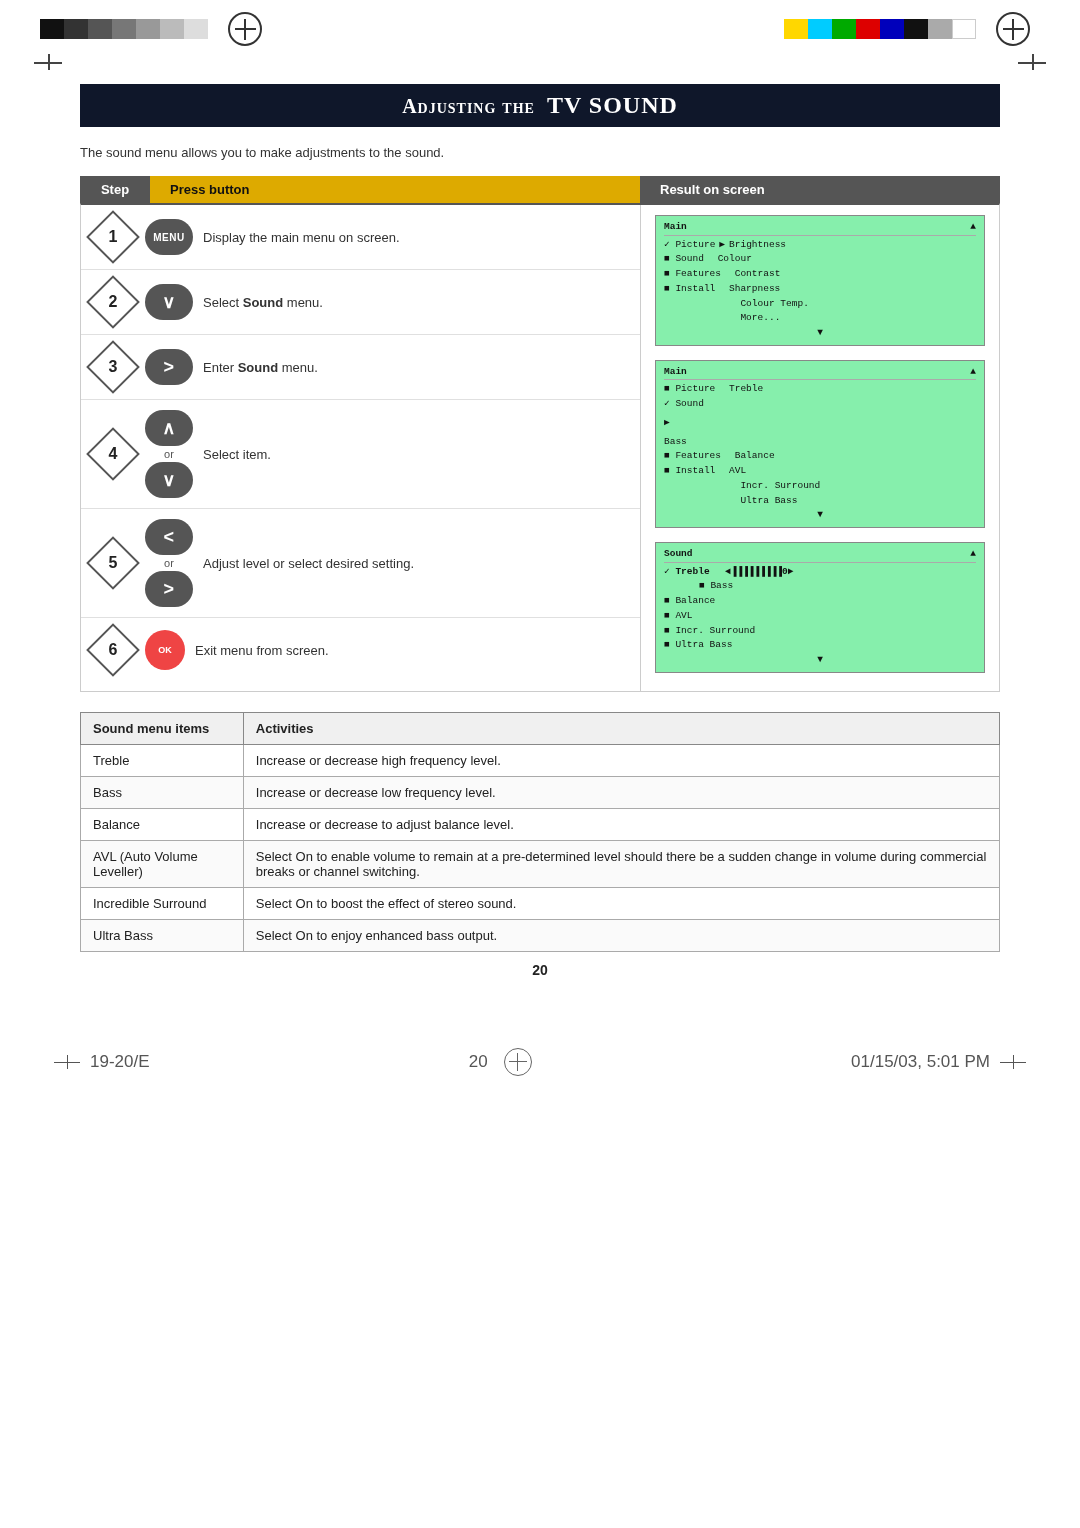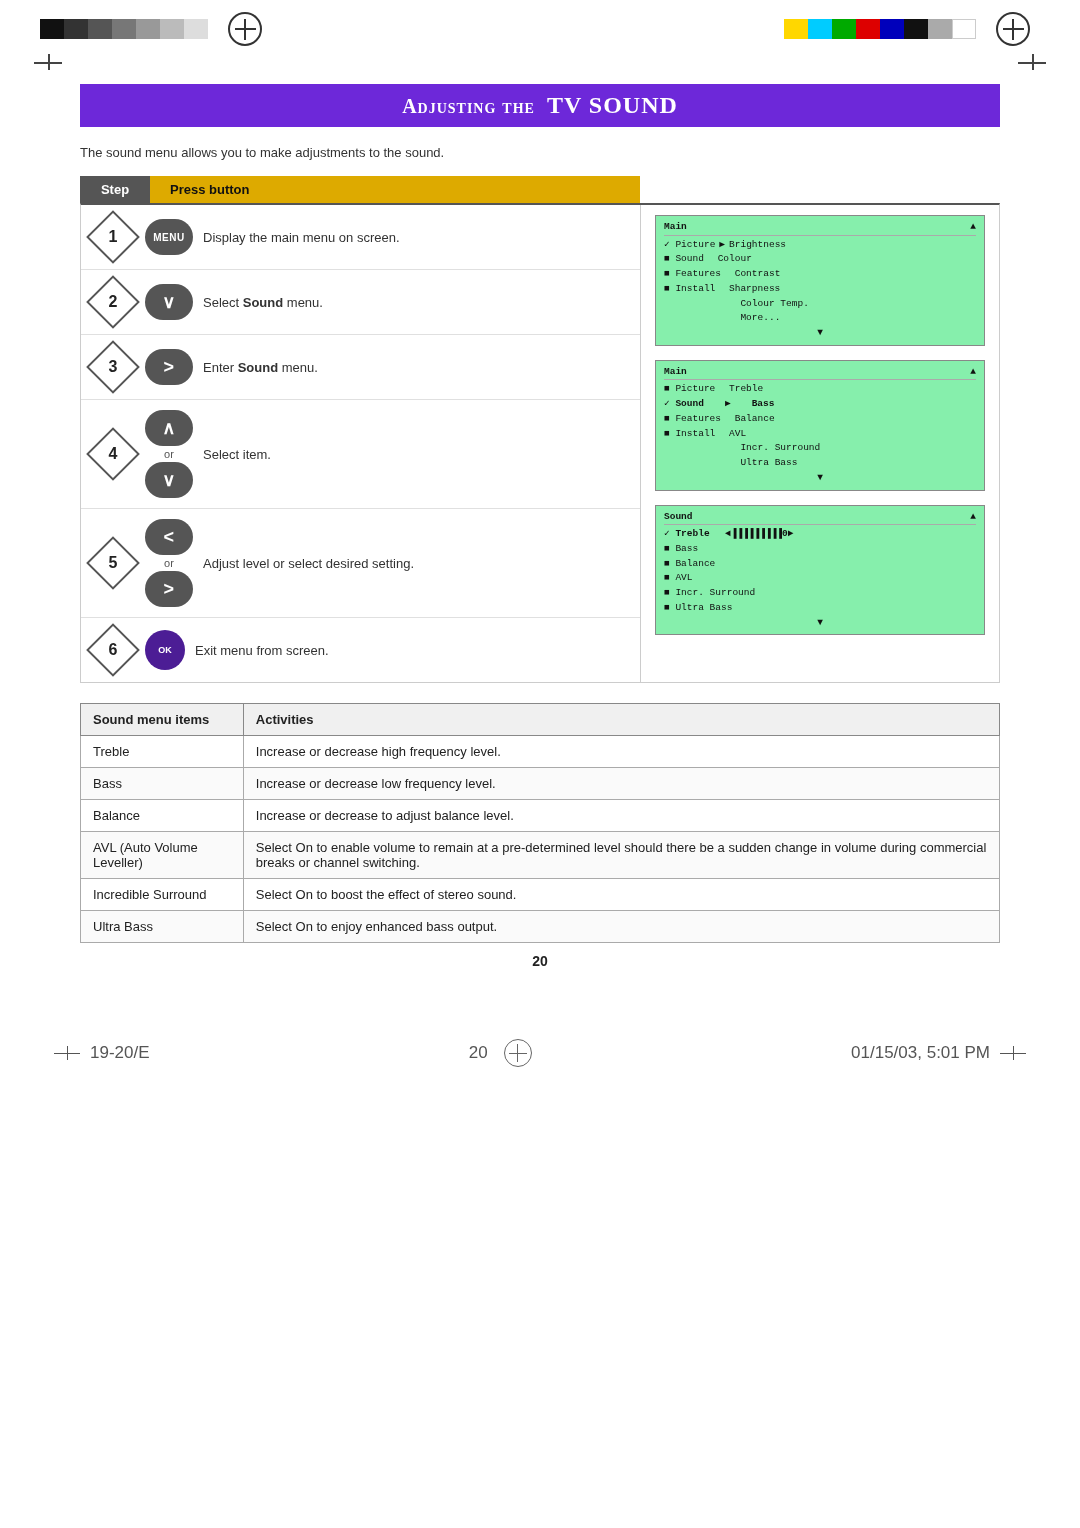--- a/index.html
+++ b/index.html
@@ -13,21 +13,21 @@
       position: relative;
     }
 
     
     .main-content {
       padding: 10px 80px 30px 80px;
     }
 
     
     .page-title-box {
-      background: #6d28d9;
+      background: #0f172a;
       padding: 8px 20px;
       margin-bottom: 18px;
       text-align: center;
     }
     .page-title-box h1 {
       color: #fff;
       font-size: 20px;
       font-weight: bold;
       letter-spacing: 1px;
       font-variant: small-caps;
@@ -182,21 +182,21 @@
       margin-bottom: 8px;
       line-height: 1.5;
       min-width: 200px;
     }
 
     
     .btn-ok {
       width: 40px;
       height: 40px;
       border-radius: 50%;
-      background: #4c1d95;
+      background: #ef4444;
       display: flex;
       align-items: center;
       justify-content: center;
       color: #fff;
       font-size: 9px;
       font-weight: bold;
       flex-shrink: 0;
     }
 
     
@@ -330,20 +330,21 @@
     </h1>
   </div>
 
   <p class="subtitle">The sound menu allows you to make adjustments to the sound.</p>
 
   <div class="steps-header">
     <div class="steps-header-left">
       <div class="step-col-label">Step</div>
       <div class="press-col-label">Press button</div>
     </div>
+    <div class="result-col-label" style="margin-left:0;">Result on screen</div>
   </div>
 
   <div class="steps-area">
 
     <div class="steps-left">
 
       <div class="step-row">
         <div class="step-num">
           <div class="step-num-diamond"></div>
           <span class="step-num-text">1</span>
@@ -455,21 +456,21 @@
         <div class="screen-box" style="font-size:9.5px;line-height:1.55;padding:4px 8px;">
           <div style="display:flex;justify-content:space-between;font-weight:bold;font-size:9.5px;border-bottom:1px solid #aaa;margin-bottom:2px;">
               <span>Main</span>
               <span>▲</span>
             </div>
           <div style="display:flex;gap:4px;">
               <span>■ Picture</span>
               <span>&nbsp;</span>
               <span>Treble</span>
             </div>
-          <div style="display:flex;gap:21px;font-weight:bold;">
+          <div style="display:flex;gap:4px;font-weight:normal;flex-direction:column;">
               <span>✓ Sound</span>
               <span>▶</span>
               <span>Bass</span>
             </div>
           <div style="display:flex;gap:4px;">
               <span>■ Features</span>
               <span>&nbsp;</span>
               <span>Balance</span>
             </div>
           <div style="display:flex;gap:4px;">
@@ -492,21 +493,21 @@
 
         <div class="screen-box" style="font-size:9.5px;line-height:1.55;padding:4px 8px;">
           <div style="display:flex;justify-content:space-between;font-weight:bold;font-size:9.5px;border-bottom:1px solid #aaa;margin-bottom:2px;">
               <span>Sound</span>
               <span>▲</span>
             </div>
           <div style="display:flex;gap:4px;font-weight:bold;">
               <span>✓ Treble</span>
               <span>&nbsp;&nbsp;◄▐▐▐▐▐▐▐▐▐0►</span>
             </div>
-          <div style="display:flex;gap:4px;">
+          <div style="display:flex;gap:4px;margin-left:35px;">
               <span>■ Bass</span>
             </div>
           <div style="display:flex;gap:4px;">
               <span>■ Balance</span>
             </div>
           <div style="display:flex;gap:4px;">
               <span>■ AVL</span>
             </div>
           <div style="display:flex;gap:4px;">
               <span>■ Incr. Surround</span>

